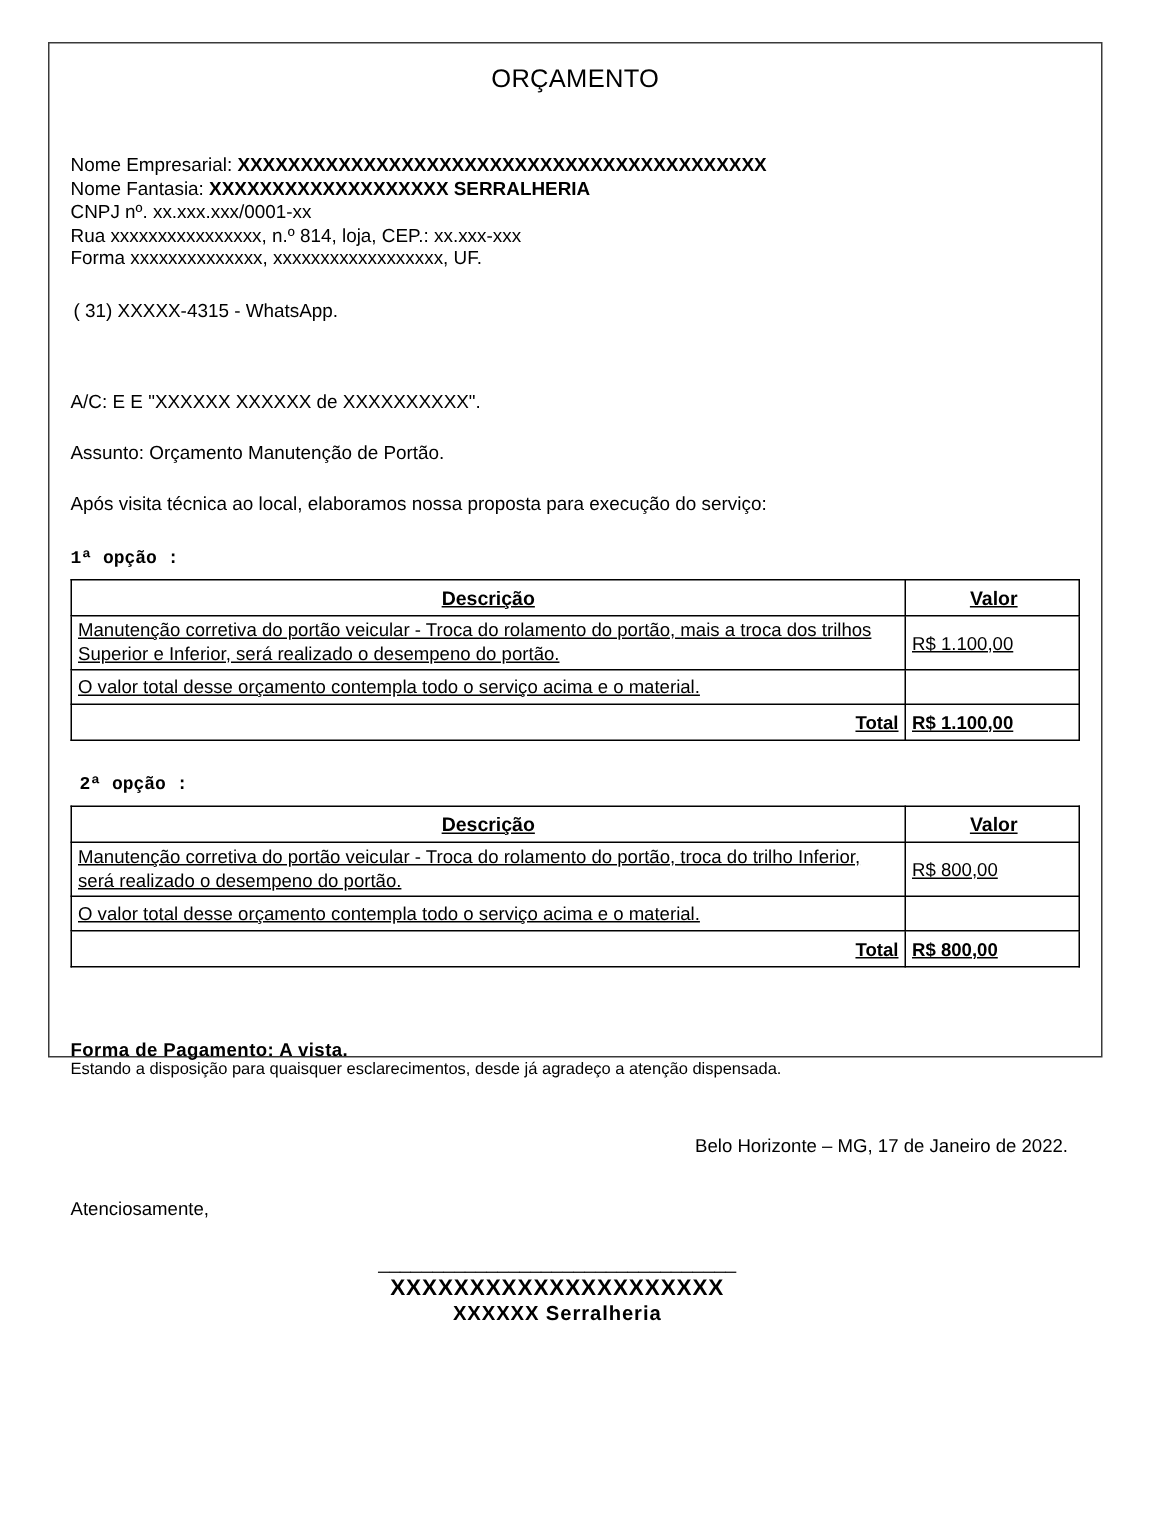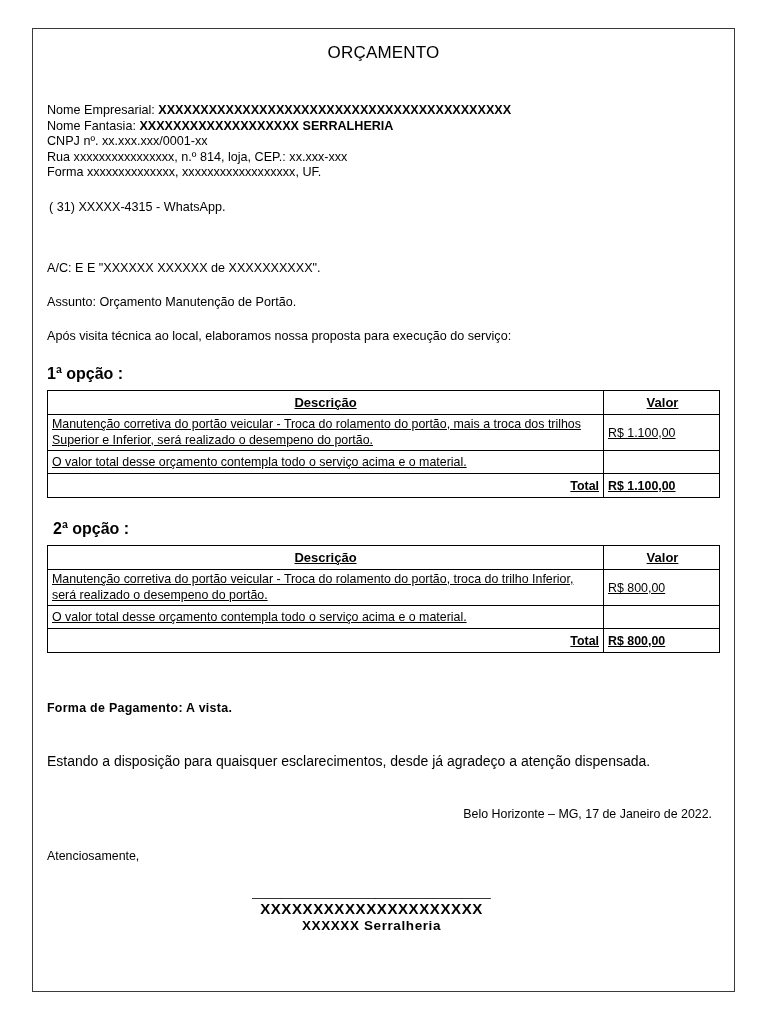--- a/index.html
+++ b/index.html
@@ -12,21 +12,21 @@
     height: 1024px;
     font-family: "Liberation Sans", sans-serif;
     color: #000000;
     overflow: hidden;
   }
   .page-frame {
     position: absolute;
     left: 32px;
     top: 28px;
     width: 703px;
-    height: 964px;
+    height: 677px;
     border: 1.5px solid #3a3a3a;
     box-sizing: border-box;
     background: #ffffff;
   }
   .doc-title {
     text-align: center;
     font-size: 17px;
     margin-top: 14px;
     letter-spacing: 0.2px;
   }
@@ -50,24 +50,25 @@
   }
   .block-ac {
     margin-top: 46px;
     font-size: 12.6px;
   }
   .para {
     font-size: 12.6px;
     margin-top: 20px;
   }
   .opt-label {
-    font-size: 16px;
+    font-size: 12px;
     font-weight: bold;
     margin-top: 22px;
     margin-bottom: 7px;
+    font-family: Liberation Mono, monospace;
   }
   .opt-label.second { padding-left: 6px; }
   table.quote {
     border-collapse: collapse;
     width: 672px;
     table-layout: fixed;
     font-size: 12.4px;
   }
   table.quote td, table.quote th {
     border: 1px solid #000000;
@@ -110,22 +111,21 @@
     padding-left: 8px;
     white-space: nowrap;
   }
   .payment {
     font-size: 12.4px;
     font-weight: bold;
     margin-top: 48px;
     letter-spacing: 0.3px;
   }
   .closing {
-    font-size: 14px;
-    margin-top: 38px;
+    font-size: 11px;
   }
   .date-line {
     font-size: 12.4px;
     margin-top: 38px;
     text-align: right;
     padding-right: 8px;
   }
   .regards {
     font-size: 12.4px;
     margin-top: 28px;

